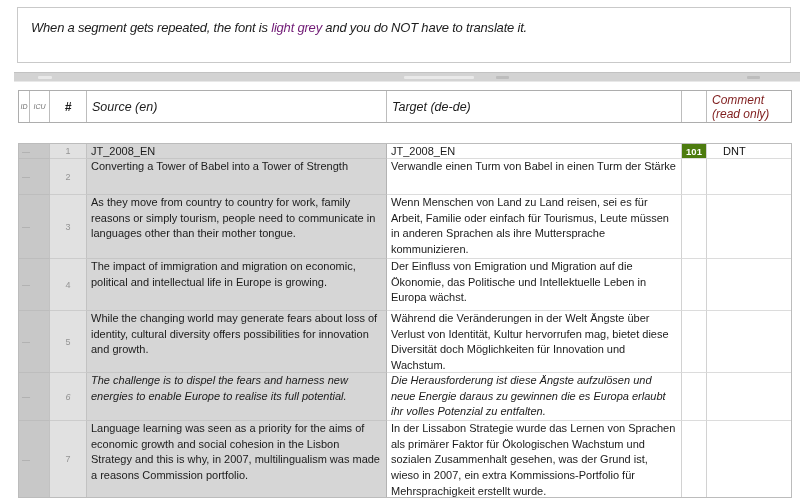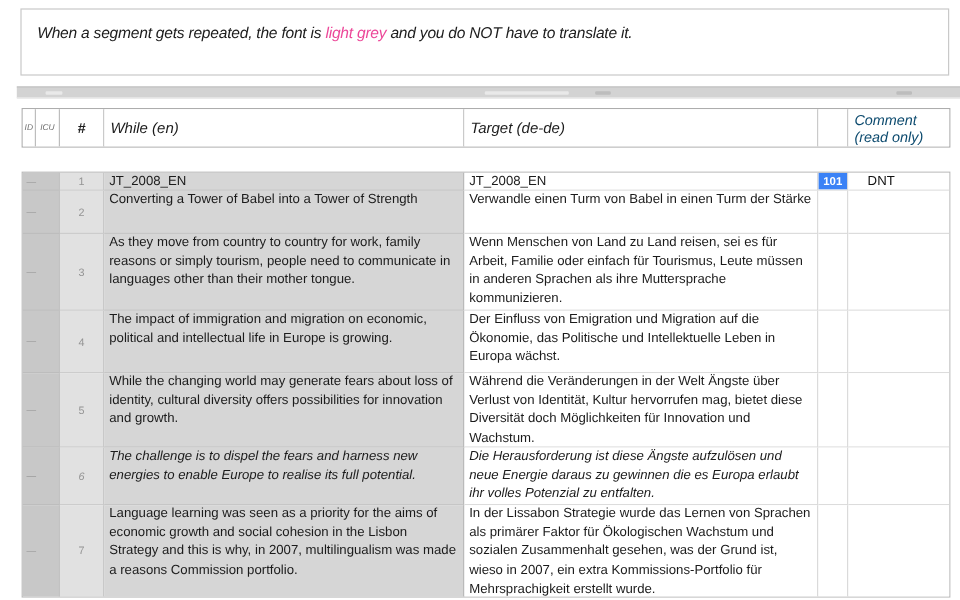--- a/index.html
+++ b/index.html
@@ -5,40 +5,40 @@
   * { margin:0; padding:0; box-sizing:border-box; }
   html,body { width:800px; height:500px; background:#ffffff; overflow:hidden;
     font-family:"Liberation Sans", sans-serif; }
   .abs { position:absolute; }
 
   
   .note-box { left:17px; top:7px; width:774px; height:56px; background:#fff;
     border:1px solid #c9c9c9; padding:8px 13px 0 13px; }
   .note-line { font-style:italic; font-size:13px; line-height:23px; color:#1c1c1c;
     white-space:nowrap; letter-spacing:-0.2px; }
-  .note-hl { color:#ec4899; }
+  .note-hl { color:#701a75; }
 
   
   .sep-bar { left:14px; top:72px; width:786px; height:10px; background:#d3d3d3;
     border-top:1px solid #c2c2c2; border-bottom:1px solid #e8e8e8; }
   .sep-tick { position:absolute; top:3px; height:3px; background:#e9e9e9; border-radius:1px; }
   .sep-tick.dark { background:#bdbdbd; }
 
   
   .hdr { left:18px; top:90px; width:774px; height:33px; display:grid;
     grid-template-columns:11px 20px 37px 300px 295px 25px 84px;
     border:1px solid #adadad; background:#fff; }
   .hdr > div { border-right:1px solid #bdbdbd; display:flex; align-items:center;
     overflow:hidden; background:#fff; }
   .hdr > div:last-child { border-right:none; }
   .h-tiny { font-size:7px; font-style:italic; color:#6e6e6e; justify-content:center; }
   .h-num { font-size:12px; font-style:italic; font-weight:bold; color:#1c1c1c; justify-content:center; }
   .h-main { font-size:12.5px; font-style:italic; color:#1c1c1c; padding-left:5px; }
   .h-com { flex-direction:column; align-items:flex-start !important; justify-content:center;
-    font-size:12px; font-style:italic; color:#0c4a6e; padding-left:5px; line-height:14px; }
+    font-size:12px; font-style:italic; color:#7f1d1d; padding-left:5px; line-height:14px; }
 
   
   .grid { left:18px; top:143px; width:774px; display:grid;
     grid-template-columns:31px 37px 300px 295px 25px 84px;
     border:1px solid #bcbcbc; background:#fff; }
   .row { display:contents; }
   .cell { overflow:hidden; }
   .c-id { background:#c8c8c8; border-right:1px solid #c2c2c2; border-bottom:1px solid #bdbdbd;
     display:flex; align-items:center; padding-left:3px; font-size:8px; color:#9d9d9d; }
   .c-num { background:#e1e1e1; border-right:1px solid #c2c2c2; border-bottom:1px solid #cccccc;
@@ -54,21 +54,21 @@
 
   
   .r1 .cell { height:15px; }
   .r2 .cell { height:36px; }
   .r3 .cell { height:64px; }
   .r4 .cell { height:52px; }
   .r5 .cell { height:62px; }
   .r6 .cell { height:48px;font-style:italic; }
   .r7 .cell { height:76px; }
 
-  .badge { width:100%; height:100%; background:#3b82f6; color:#ffffff;
+  .badge { width:100%; height:100%; background:#4d7c0f; color:#ffffff;
     font-size:9.5px; font-weight:bold; display:flex; align-items:center;
     justify-content:center; }
 </style>
 </head>
 <body>
 
 <div class="abs note-box">
   <div class="note-line">
     <span>When a segment gets repeated, the font is </span><span class="note-hl">light grey</span><span> and you do NOT have to translate it.</span>
   </div>
@@ -78,21 +78,21 @@
   <div class="sep-tick" style="left:24px; width:14px;"></div>
   <div class="sep-tick" style="left:390px; width:70px;"></div>
   <div class="sep-tick dark" style="left:482px; width:13px;"></div>
   <div class="sep-tick dark" style="left:733px; width:13px;"></div>
 </div>
 
 <div class="abs hdr">
   <div class="h-tiny">ID</div>
   <div class="h-tiny">ICU</div>
   <div class="h-num">#</div>
-  <div class="h-main">While (en)</div>
+  <div class="h-main">Source (en)</div>
   <div class="h-main">Target (de-de)</div>
   <div></div>
   <div class="h-com">
     <span>Comment</span>
     <span>(read only)</span>
   </div>
 </div>
 
 <div class="abs grid">
 

